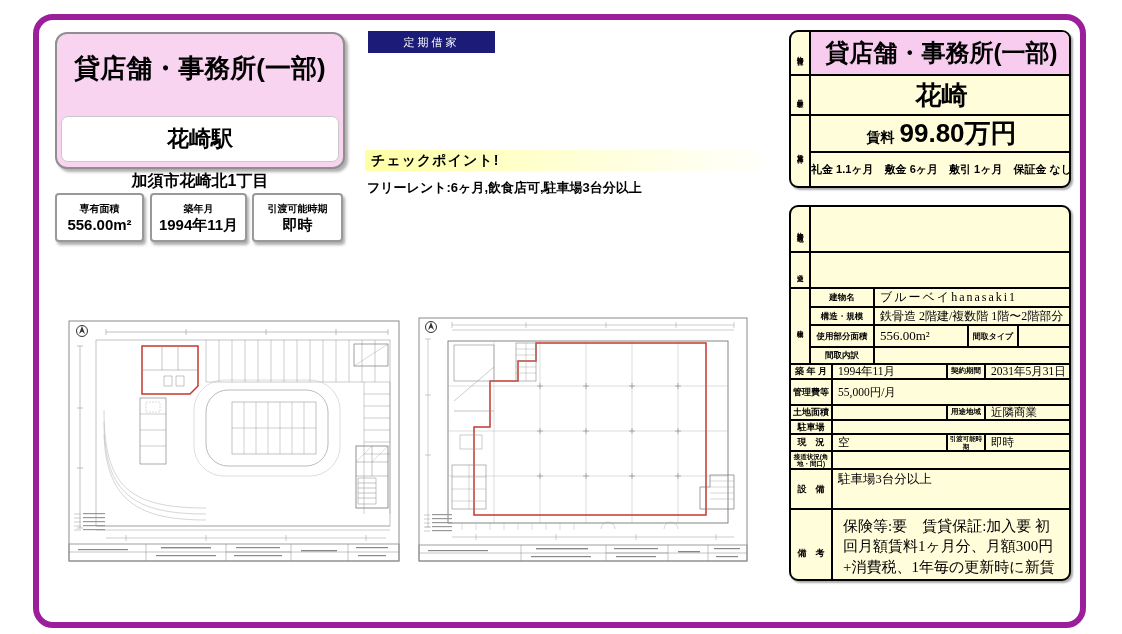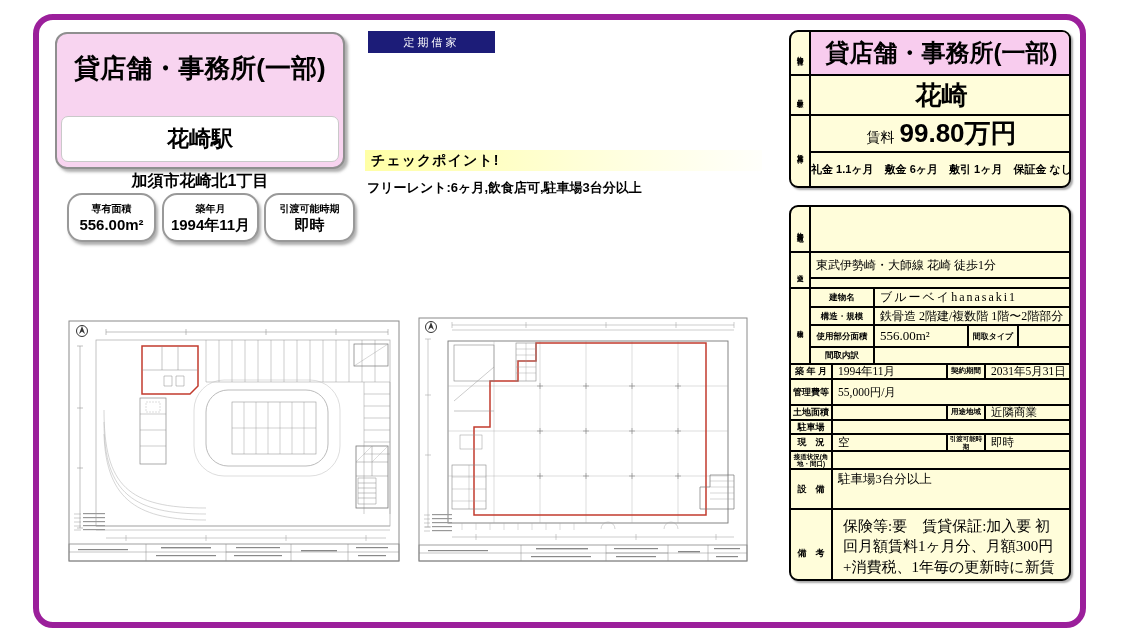--- a/index.html
+++ b/index.html
@@ -11,23 +11,23 @@
   
   .typebox{position:absolute;left:55px;top:32px;width:290px;height:137px;background:#F8D4F0;
            border:2px solid #8f8f8f;border-radius:12px;box-shadow:3px 3px 3px rgba(110,110,110,.55);
            box-sizing:border-box;}
   .typebox-title{margin-top:17px;text-align:center;font-size:26px;font-weight:bold;}
   .stationbox{position:absolute;left:4px;right:4px;bottom:5px;height:44px;background:#fff;
               border:1px solid #c9c9c9;border-radius:7px;display:flex;align-items:center;
               justify-content:center;font-size:22px;font-weight:bold;}
   .address{position:absolute;left:55px;top:171px;width:290px;text-align:center;
            font-size:16px;font-weight:bold;}
-  .stat{position:absolute;top:193px;background:#fff;border:2px solid #999;border-radius:15px;
+  .stat{position:absolute;top:193px;background:#fff;border:2px solid #999;border-radius:4px;
         box-shadow:2px 3px 3px rgba(110,110,110,.55);box-sizing:border-box;height:49px;
-        display:flex;flex-direction:column;align-items:center;justify-content:center;margin-left:12px;}
+        display:flex;flex-direction:column;align-items:center;justify-content:center;}
   .stat .sl{font-size:10px;font-weight:bold;line-height:1;}
   .stat .sv{font-size:15px;font-weight:bold;margin-top:3px;line-height:1;}
   #stat1{left:55px;width:89px;} #stat2{left:150px;width:97px;} #stat3{left:252px;width:91px;}
 
   
   .badge{position:absolute;left:368px;top:31px;width:127px;height:22px;background:#1C1C78;
          color:#fff;font-size:11px;display:flex;align-items:center;justify-content:center;
          letter-spacing:3px;}
   .checkband{position:absolute;left:365px;top:150px;width:397px;height:21px;
              background:linear-gradient(90deg,#FFFFA6 0%,#FFFFD8 55%,#FFFFFB 100%);
@@ -47,21 +47,21 @@
   .vtext{writing-mode:vertical-rl;text-orientation:upright;font-size:6.5px;letter-spacing:1px;
          line-height:1;font-family:"Liberation Sans",sans-serif;font-weight:bold;}
   #panel1{top:30px;height:158px;display:grid;grid-template-columns:20px 1fr;
           grid-template-rows:44px 40px 37px 1fr;}
   .bb{border-bottom:2px solid #000;box-sizing:border-box;}
   .p1-type{background:#F8CCEE;display:flex;align-items:center;justify-content:center;
            font-size:24px;font-weight:bold;white-space:nowrap;}
   .p1-station{display:flex;align-items:center;justify-content:center;font-size:26px;font-weight:bold;}
   .p1-termslab{grid-row:3/5;}
   .p1-rent{display:flex;align-items:baseline;justify-content:center;gap:5px;}
-  .p1-rent .rl{font-size:14px;font-weight:normal;}
+  .p1-rent .rl{font-size:14px;font-weight:bold;}
   .p1-rent .rv{font-size:26px;font-weight:bold;}
   .p1-terms{display:flex;align-items:center;justify-content:center;font-size:11px;
             font-weight:bold;white-space:nowrap;}
 
   #panel2{top:205px;height:376px;display:flex;flex-direction:column;
           font-family:"Liberation Serif",serif;}
   .row{display:flex;border-bottom:2px solid #000;box-sizing:border-box;flex:none;}
   .row.last{border-bottom:none;flex:1;}
   .hlab{width:42px;border-right:2px solid #000;display:flex;align-items:center;justify-content:center;
         font-size:9px;font-weight:bold;font-family:"Liberation Sans",sans-serif;text-align:center;
@@ -249,23 +249,20 @@
     <div class="row" style="height:46px">
       <div class="vcell">
           <span class="vtext">物件所在地</span>
         </div>
     </div>
     <div class="row" style="height:36px">
       <div class="vcell">
           <span class="vtext">交通</span>
         </div>
       <div class="subcol">
-        <div class="srow" style="height:26px">
-            <div class="bval">東武伊勢崎・大師線 花崎 徒歩1分</div>
-          </div>
         <div class="srow lastsub">
             <div class="bval"></div>
           </div>
       </div>
     </div>
     <div class="row" style="height:76px">
       <div class="vcell">
           <span class="vtext">建物</span>
         </div>
       <div class="subcol">

